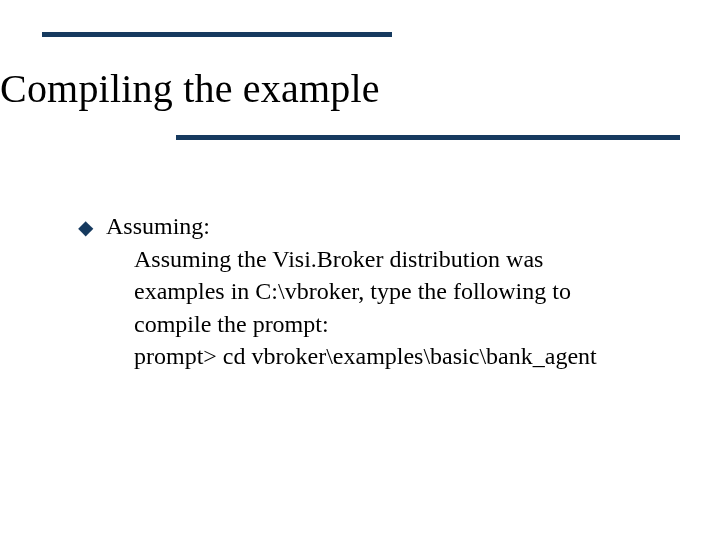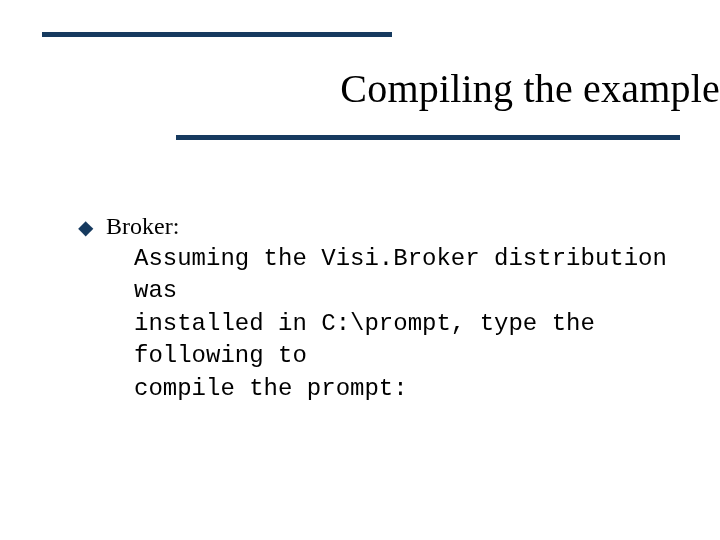--- a/index.html
+++ b/index.html
@@ -32,21 +32,21 @@
     top: 135px;
     width: 504px;
     height: 5px;
     background: #163a5f;
   }
   .title {
     position: absolute;
     left: 0;
     right: 0;
     top: 65px;
-    text-align: right;
+    text-align: left;
     font-size: 40px;
     font-weight: 400;
     letter-spacing: 0.2px;
   }
   .body {
     position: absolute;
     left: 78px;
     top: 210px;
     width: 590px;
     font-size: 24px;
@@ -62,41 +62,41 @@
     font-size: 20px;
     color: #163a5f;
     line-height: 1.55;
     padding-top: 2px;
   }
   .bullet-head {
     flex: 1 1 auto;
   }
   .sub {
     margin-left: 56px;
-    font-family: Liberation Mono, monospace;
   }
 </style>
 </head>
 <body>
 
 <div class="slide">
 
   <div class="rule-top"></div>
 
   <div class="title">Compiling the example</div>
 
   <div class="rule-bottom"></div>
 
   <div class="body">
 
     <div class="bullet-row">
       <div class="bullet-mark">◆</div>
-      <div class="bullet-head">Broker:</div>
+      <div class="bullet-head">Assuming:</div>
     </div>
 
     <div class="sub">
       <div>Assuming the Visi.Broker distribution was</div>
-      <div>installed in C:\prompt, type the following to</div>
+      <div>examples in C:\vbroker, type the following to</div>
       <div>compile the prompt:</div>
+      <div>prompt&gt; cd vbroker\examples\basic\bank_agent</div>
     </div>
 
   </div>
 </div>
 
 </body></html>

